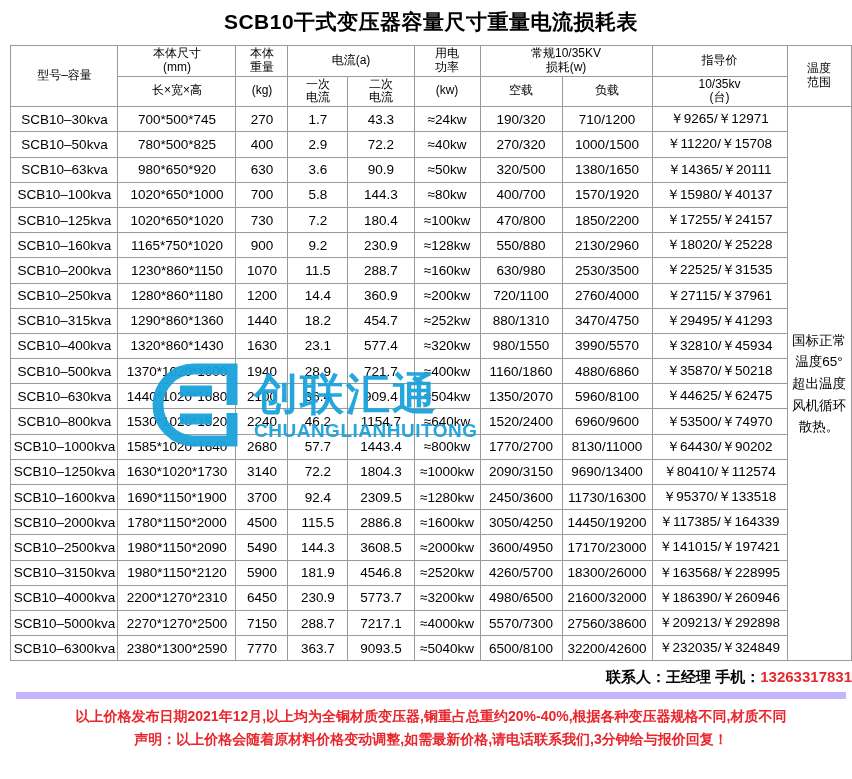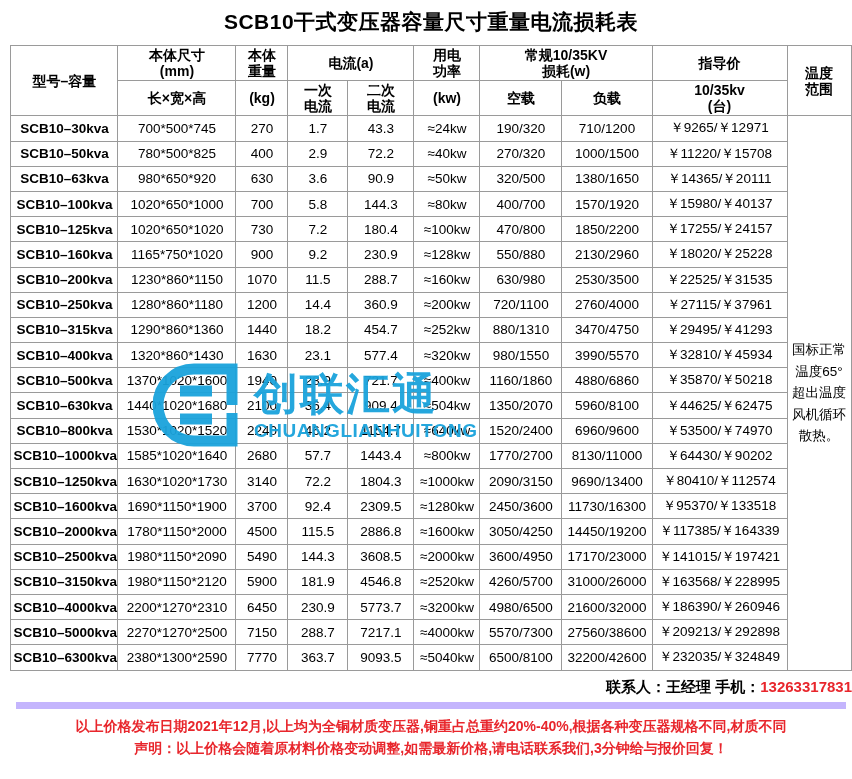--- a/index.html
+++ b/index.html
@@ -32,28 +32,28 @@
   }
   table.main th, table.main td {
     border: 1px solid #9a9a9a;
     text-align: center;
     vertical-align: middle;
     font-size: 13.5px;
     color: #000;
     padding: 1px 2px;
   }
   table.main th {
-    font-weight: bold;
-    font-size: 14px;
+    font-weight: normal;
+    font-size: 12px;
     line-height: 1.15;
   }
   td.model {
     color: #e8262c;
     font-size: 14.5px;
-    font-weight: bold;
+    font-weight: normal;
     white-space: nowrap;
   }
   td.dim { font-size: 14px; }
   td.temp {
     font-size: 15px;
     line-height: 1.6;
     color: #000;
     text-align: center;
     padding: 0 4px;
   }
@@ -380,21 +380,21 @@
           <td>￥141015/￥197421</td>
         </tr>
         <tr class="rowh">
           <td class="model">SCB10–3150kva</td>
           <td class="dim">1980*1150*2120</td>
           <td>5900</td>
           <td>181.9</td>
           <td>4546.8</td>
           <td>≈2520kw</td>
           <td>4260/5700</td>
-          <td>31000/26000</td>
+          <td>18300/26000</td>
           <td>￥163568/￥228995</td>
         </tr>
         <tr class="rowh">
           <td class="model">SCB10–4000kva</td>
           <td class="dim">2200*1270*2310</td>
           <td>6450</td>
           <td>230.9</td>
           <td>5773.7</td>
           <td>≈3200kw</td>
           <td>4980/6500</td>

